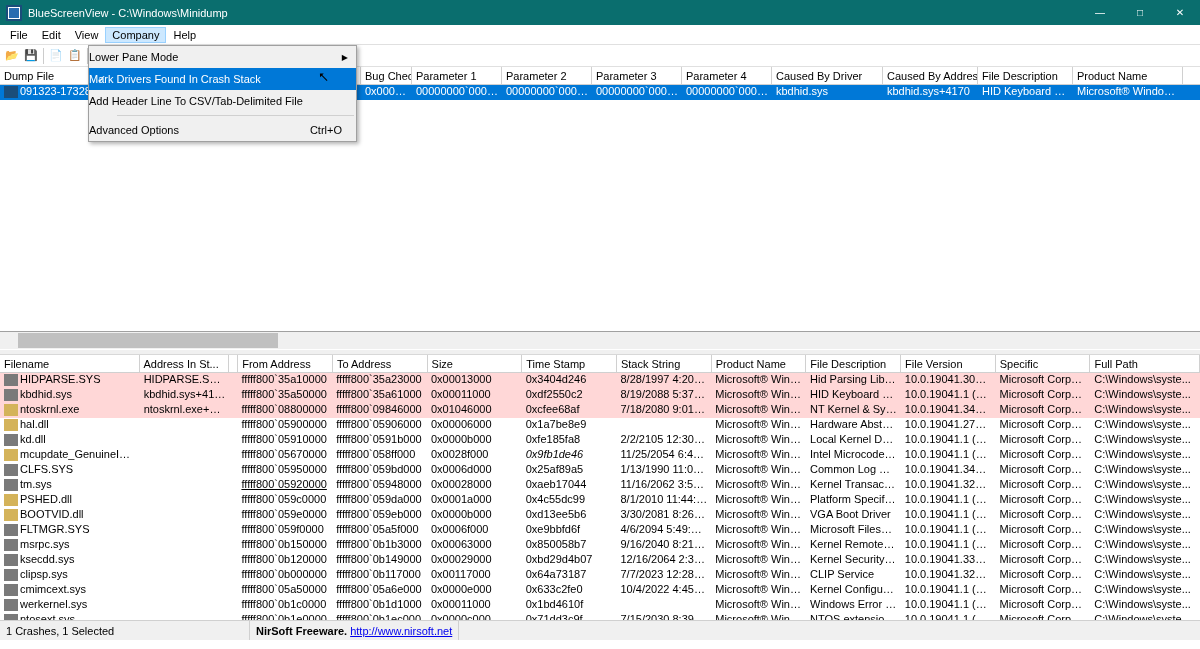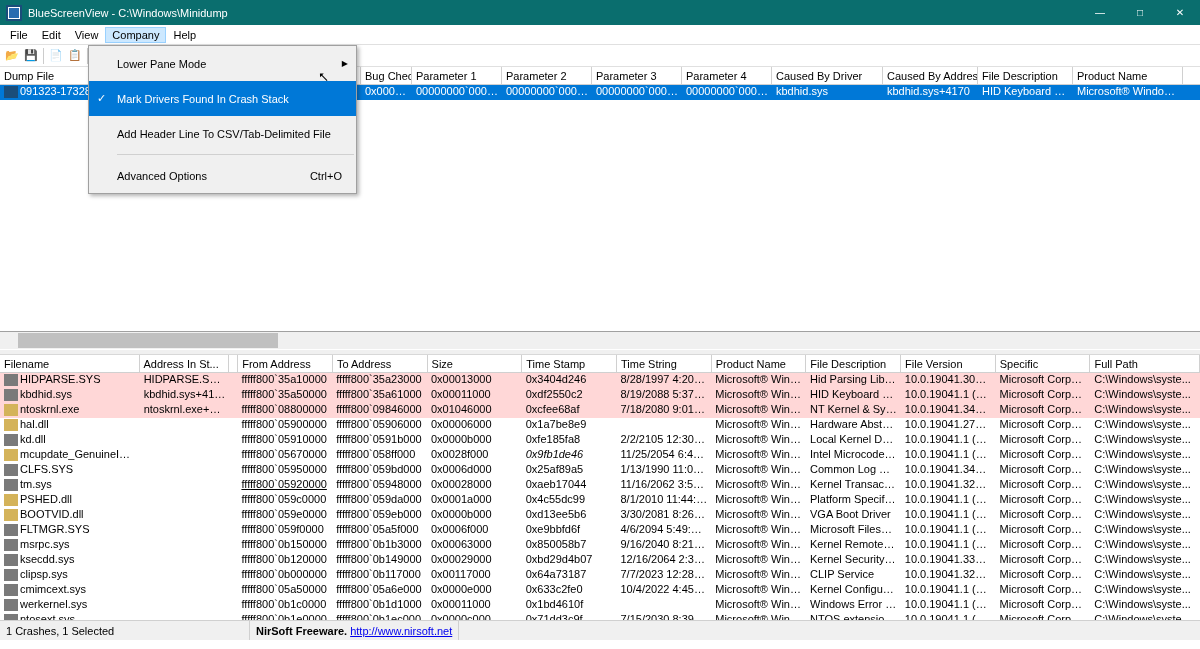--- a/index.html
+++ b/index.html
@@ -10,21 +10,21 @@
 .titlebar .title { flex:1; }
 .winbtns { display:flex; height:100%; }
 .winbtn { width:40px; display:flex; align-items:center; justify-content:center; color:#fff; font-size:10px; }
 .menubar { height:20px; display:flex; align-items:center; padding:0 3px; background:#fff; border-bottom:1px solid #e0e0e0;}
 .menubar .menu-item { padding:2px 7px; cursor:default; }
 .menubar .menu-item.open { background:#cce8ff; border:1px solid #99d1ff; padding:1px 6px;}
 .toolbar { height:22px; display:flex; align-items:center; padding:0 3px; background:#fff; border-bottom:1px solid #e0e0e0; gap:1px;}
 .toolbar .tbtn { width:18px; height:18px; display:flex; align-items:center; justify-content:center; font-size:11px; color:#555;}
 .toolbar .sep{width:1px;height:16px;background:#ccc;margin:0 2px;}
 .dropdown { position:absolute; top:45px; left:88px; width:269px; background:#f0f0f0; border:1px solid #a0a0a0; box-shadow:2px 2px 4px rgba(0,0,0,0.3); z-index:10;}
-.dropdown .dd-item{height:35px;display:flex;align-items:center;padding-left:28px;position:relative;}
+.dropdown .dd-item{height:22px;display:flex;align-items:center;position:relative;}
 .dropdown .dd-item.hl{background:#0078d7;color:#fff;}
 .dropdown .dd-item .chk{position:absolute;left:8px;}
 .dropdown .dd-item .arrow{position:absolute;right:8px;font-size:8px;}
 .dropdown .dd-item .shortcut{position:absolute;right:14px;}
 .dropdown .dd-sep{height:1px;background:#d0d0d0;margin:3px 2px 3px 28px;}
 .cursor{position:absolute;top:69px;left:319px;z-index:20;font-size:14px;color:#000;pointer-events:none;}
 .upper-pane{height:265px;overflow:hidden;border-bottom:1px solid #a0a0a0;}
 .grid-header{height:18px;background:#fff;display:flex;border-bottom:1px solid #d0d0d0;white-space:nowrap;}
 .grid-header .col{border-right:1px solid #d0d0d0;padding:1px 4px;overflow:hidden;text-overflow:ellipsis;display:flex;align-items:center;}
 .grid-row{height:15px;display:flex;white-space:nowrap;}
@@ -139,21 +139,21 @@
 
 <div class="lower-pane">
   <div class="grid-header" id="lower-header">
       <div class="col" style="width: 140px;">Filename</div>
       <div class="col" style="width: 90px;">Address In St...</div>
       <div class="col" style="width: 6px;"></div>
       <div class="col" style="width: 95px;">From Address</div>
       <div class="col" style="width: 95px;">To Address</div>
       <div class="col" style="width: 95px;">Size</div>
       <div class="col" style="width: 95px;">Time Stamp</div>
-      <div class="col" style="width: 95px;">Time String</div>
+      <div class="col" style="width: 95px;">Stack String</div>
       <div class="col" style="width: 95px;">Product Name</div>
       <div class="col" style="width: 95px;">File Description</div>
       <div class="col" style="width: 95px;">File Version</div>
       <div class="col" style="width: 95px;">Specific</div>
       <div class="col" style="width: 110px;">Full Path</div>
     </div>
   <div class="lower-rows" id="lower-rows">
       <div class="lower-row pink">
         <div class="cell" style="width: 140px;"><span class="dicon gear"></span>HIDPARSE.SYS</div>
         <div class="cell" style="width: 90px;">HIDPARSE.SYS+4cad</div>

